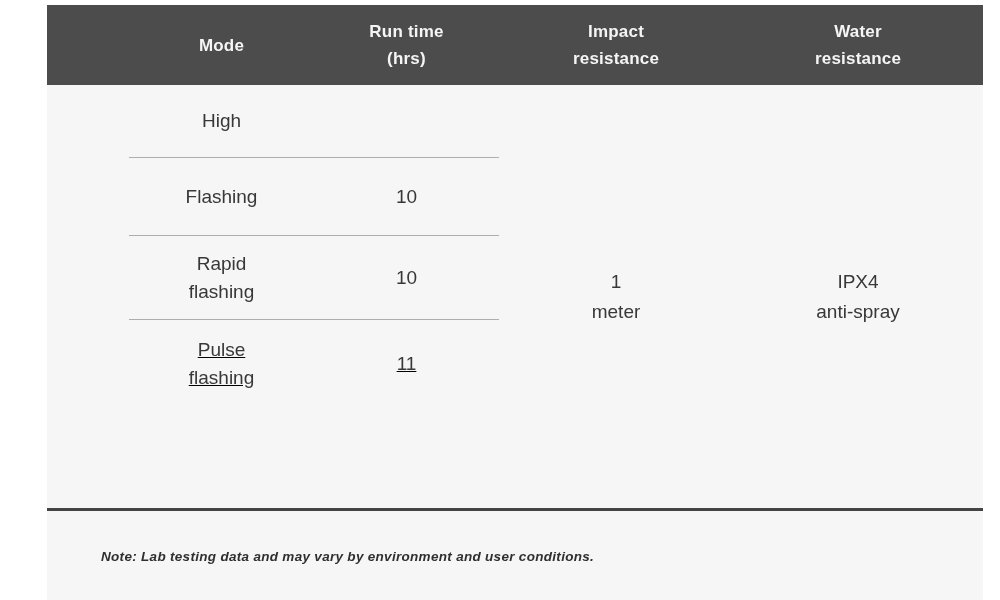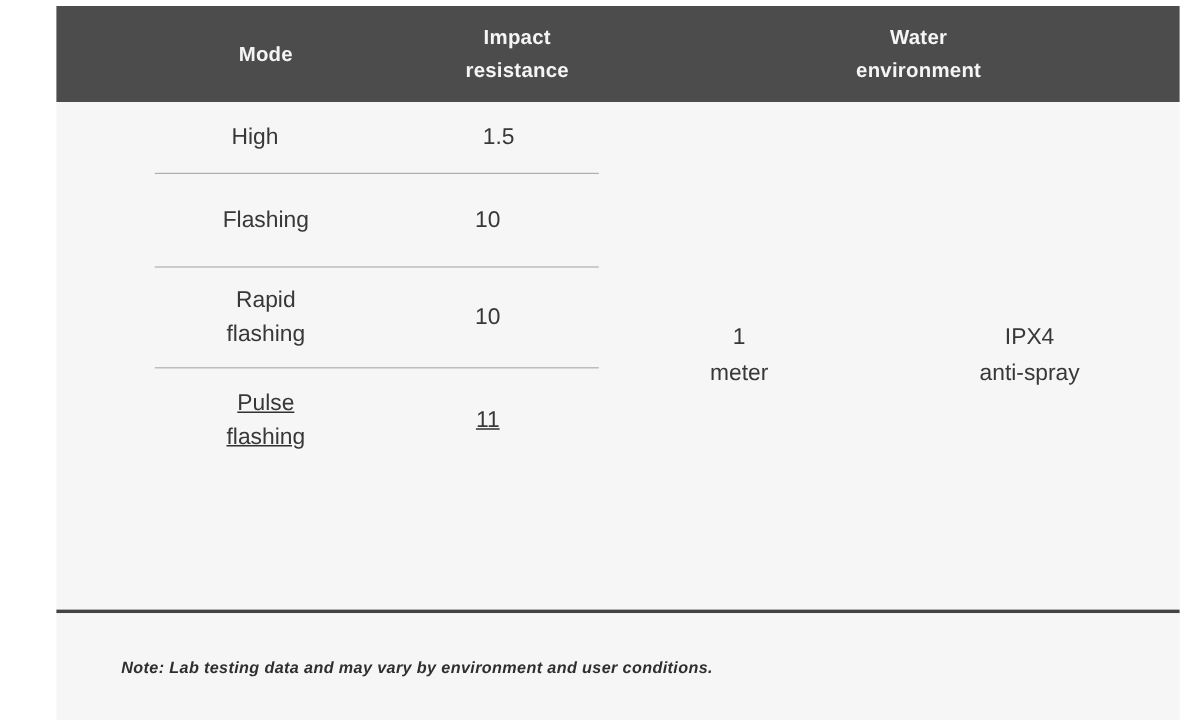--- a/index.html
+++ b/index.html
@@ -59,21 +59,21 @@
     margin-left: 82px;
     width: 370px;
     display: flex;
     flex-direction: column;
   }
   .spec-row {
     display: flex;
     flex-direction: row;
     align-items: center;
   }
-  .spec-row:nth-child(1) { height: 60px; gap: 36px; }
+  .spec-row:nth-child(1) { height: 73px; gap: 36px; }
   .spec-row:nth-child(2) { height: 78px; }
   .spec-row:nth-child(3) { height: 84px; }
   .spec-row:nth-child(4) { height: 88px; text-decoration: underline; }
   .spec-row:nth-child(5) { height: 88px; gap: 43px; }
   .spec-row:not(:last-child) { border-bottom: 1px solid #aeaeae; }
 
   .cell {
     width: 185px;
     text-align: center;
     color: #383838;
@@ -116,31 +116,32 @@
 </style>
 </head>
 <body>
 
 <div class="page">
   <div class="sheet">
 
     <div class="thead">
       <div class="th-spacer"></div>
       <div class="th th-mode">Mode</div>
+      <div class="th th-runtime">Run time
+(hrs)</div>
       <div class="th th-impact">Impact
 resistance</div>
       <div class="th th-water">Water
-environment</div>
+resistance</div>
     </div>
 
     <div class="tbody">
       <div class="modes-block">
         <div class="spec-row">
           <div class="cell">High</div>
-          <div class="cell">1.5</div>
         </div>
         <div class="spec-row">
           <div class="cell">Flashing</div>
           <div class="cell">10</div>
         </div>
         <div class="spec-row">
           <div class="cell">Rapid
 flashing</div>
           <div class="cell">10</div>
         </div>

